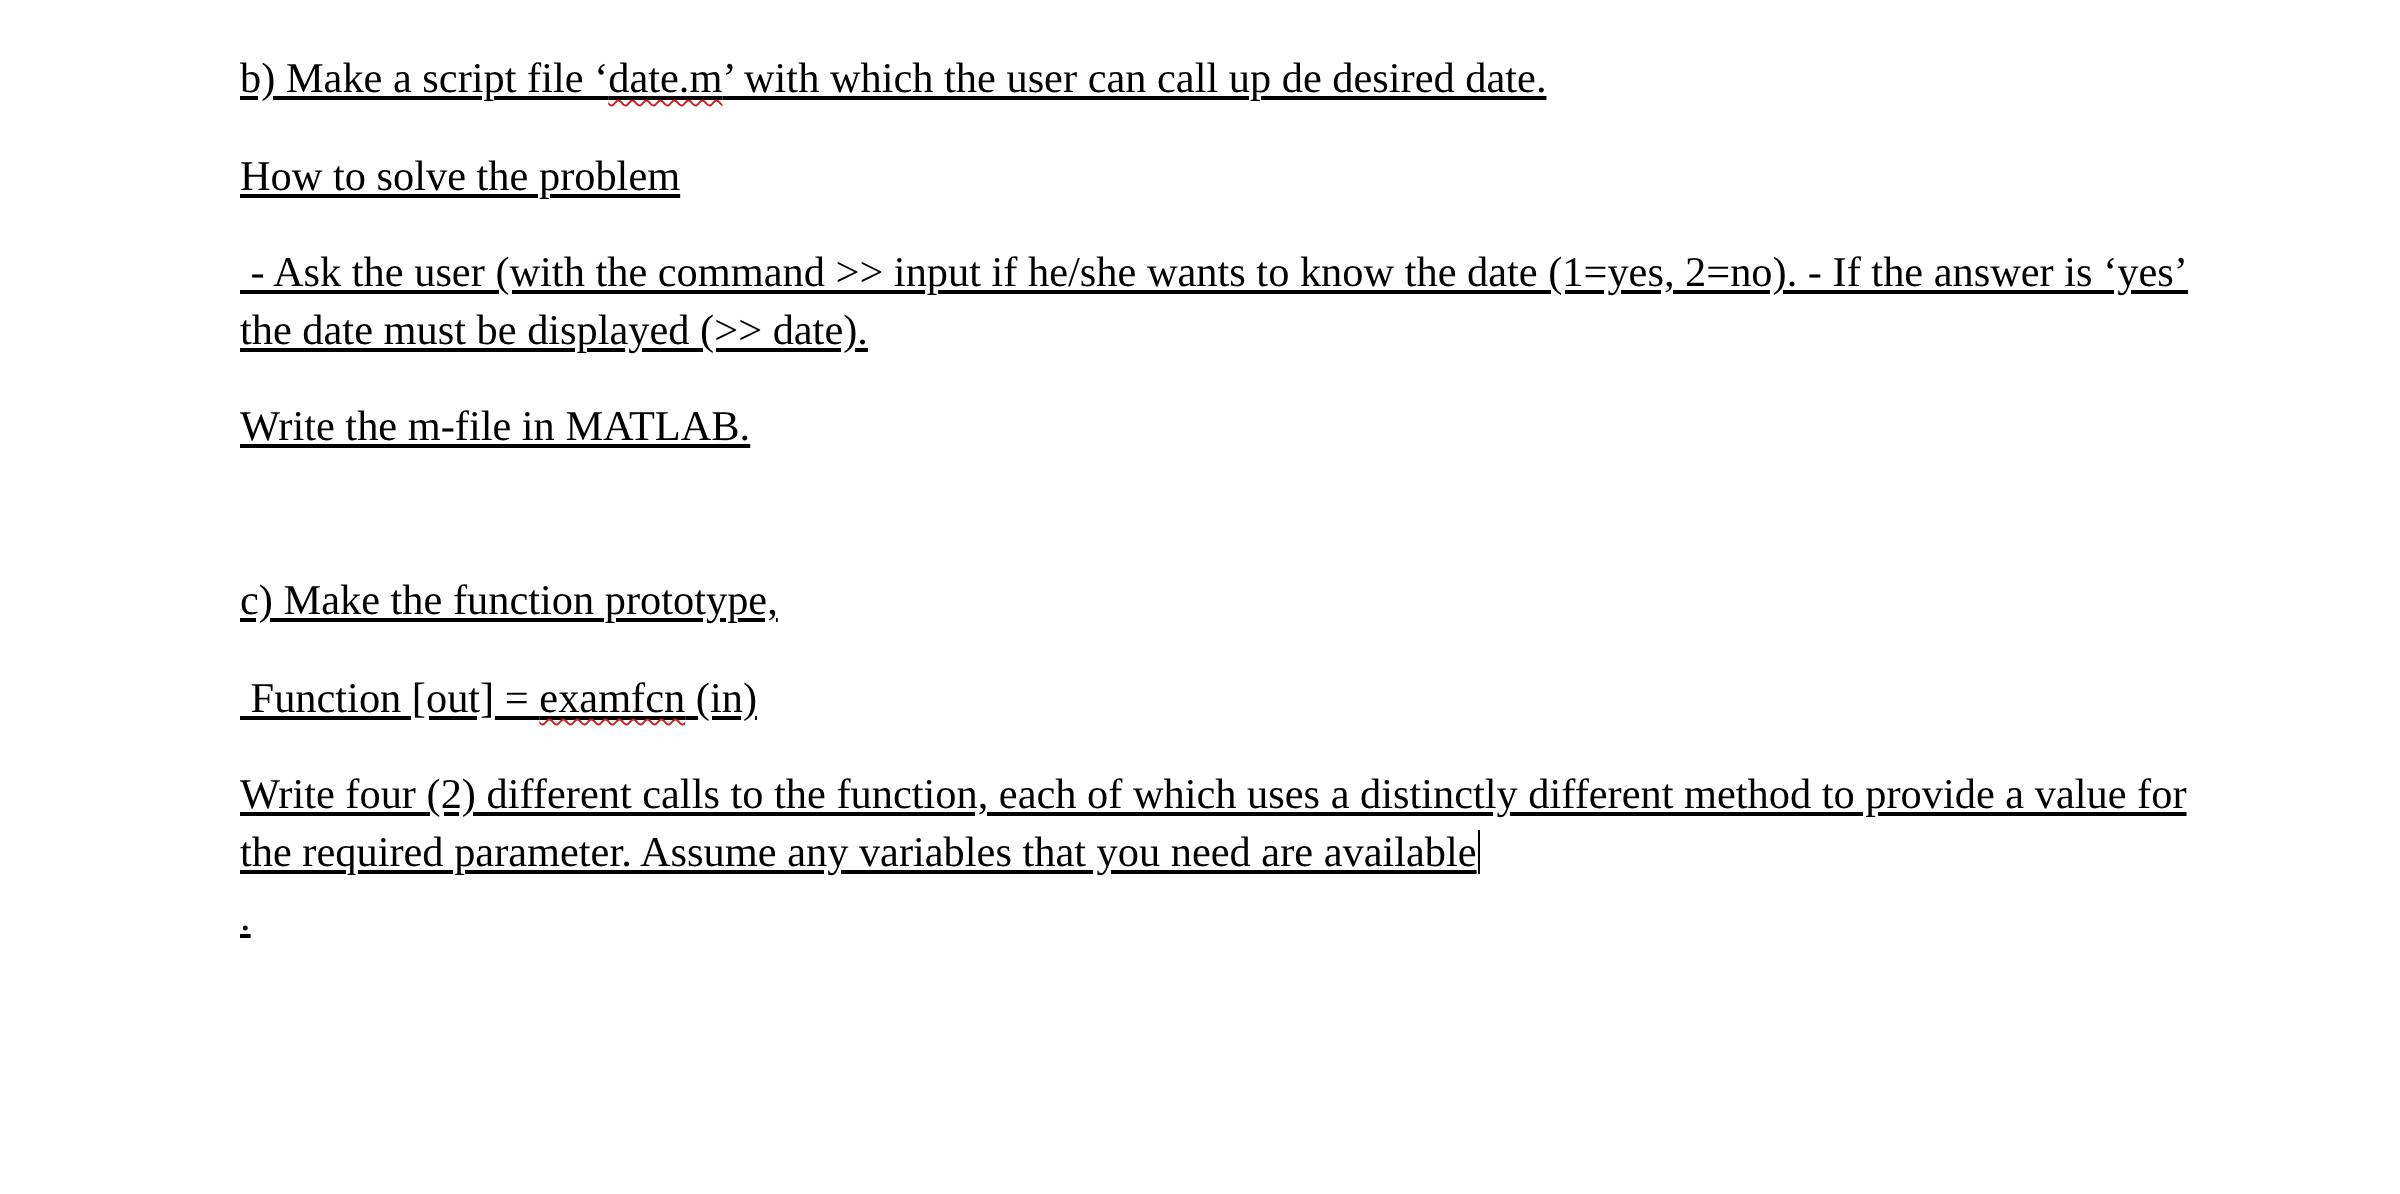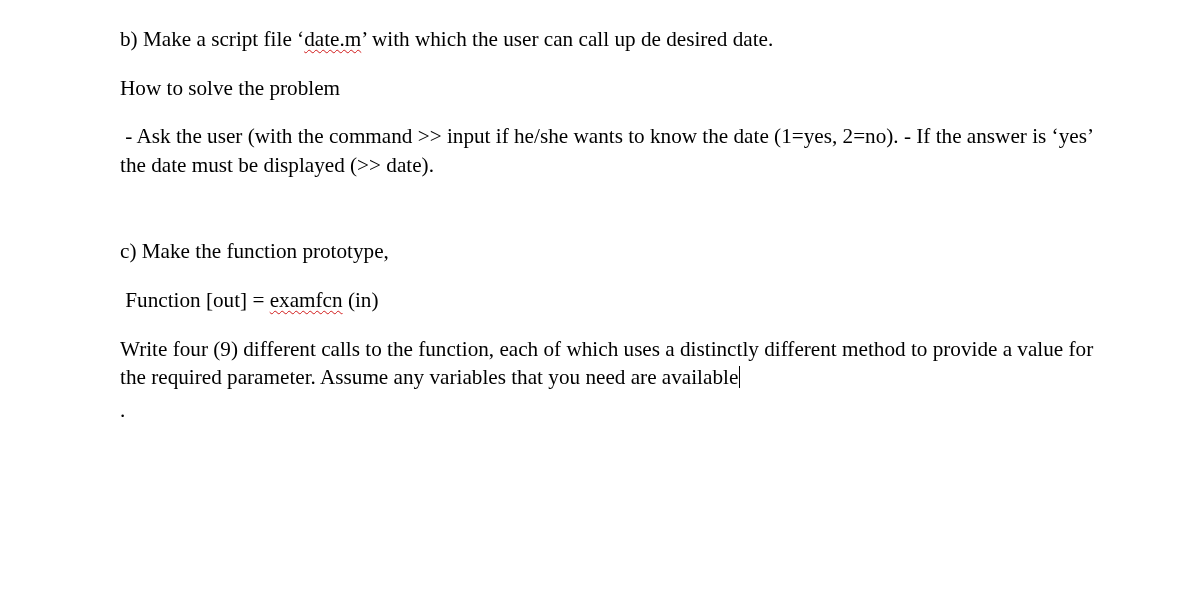--- a/index.html
+++ b/index.html
@@ -9,20 +9,21 @@
     width: 1200px;
     height: 597px;
     overflow: hidden;
   }
   .page {
     font-family: "Times New Roman", Times, serif;
     font-size: 21.2px;
     line-height: 1.35;
     color: #000;
     padding: 25px 105px 0 120px;
+    text-decoration: underline;
   }
   .para {
     margin: 0 0 20px 0;
   }
   .para-tight {
     margin: 0 0 20px 0;
   }
   .gap-b {
     margin-top: 58px;
   }
@@ -56,30 +57,33 @@
 
   <p class="para">
     <span>How to solve the problem</span>
   </p>
 
   <p class="para">
     <span>&nbsp;- Ask the user (with the command &gt;&gt; input if he/she wants to know the date (1=yes, 2=no). - If the answer is ‘yes’ the date must be displayed (&gt;&gt; date).</span>
   </p>
 
 
+  <p class="para">
+    <span>Write the m-file in MATLAB.</span>
+  </p>
 
   <p class="para gap-b">
     <span>c) Make the function prototype,</span>
   </p>
 
   <p class="para">
     <span>&nbsp;Function [out] = </span><span class="spell">examfcn</span><span> (in)</span>
   </p>
 
   <p class="para-tight" style="margin-bottom:2px">
-    <span>Write four (9) different calls to the function, each of which uses a distinctly different method to provide a value for the required parameter. Assume any variables that you need are available</span><span class="caret"></span>
+    <span>Write four (2) different calls to the function, each of which uses a distinctly different method to provide a value for the required parameter. Assume any variables that you need are available</span><span class="caret"></span>
   </p>
 
   <p class="dot">
     <span>.</span>
   </p>
 
 </div>
 
 </body></html>

